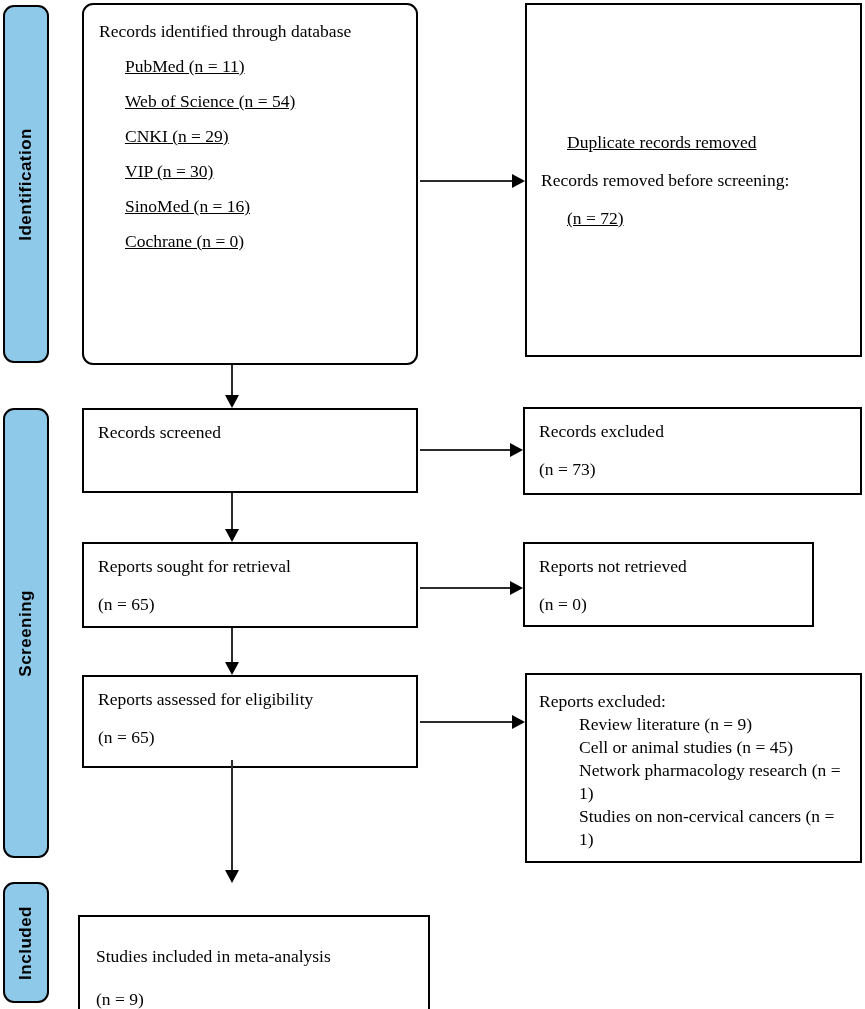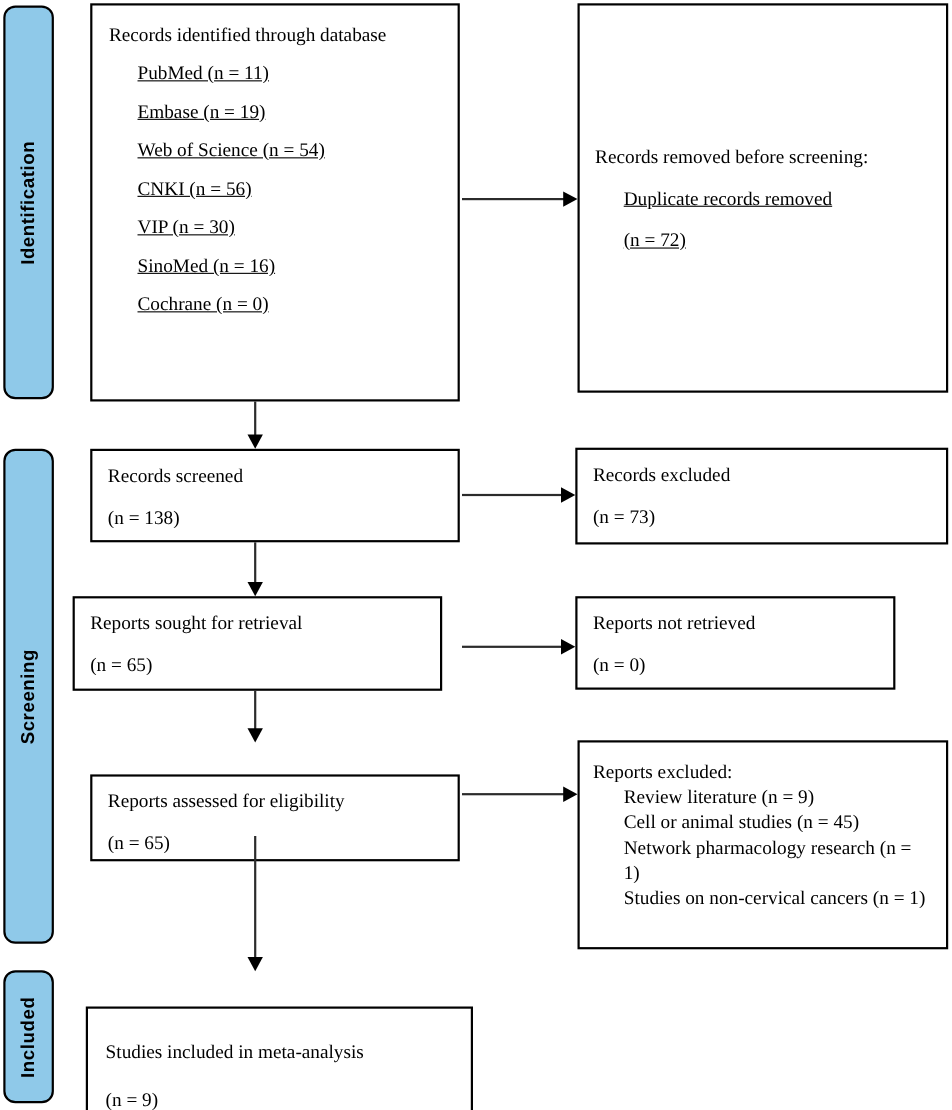--- a/index.html
+++ b/index.html
@@ -38,23 +38,23 @@
   .box {
     position: absolute;
     background: #ffffff;
     border: 2px solid #000000;
     box-sizing: border-box;
     font-size: 17.5px;
     line-height: 38px;
   }
   .box .line { white-space: nowrap; }
   .indent { margin-left: 26px; text-decoration: underline; }
-  .indent28 { margin-left: 28px; }
+  .indent28 { margin-left: 40px; }
 
-  .box-identified { padding: 9px 10px 12px 15px; line-height: 35px; }
+  .box-identified { padding: 9px 10px 12px 15px; line-height: 35px; border-radius: 11px; }
   .box-removed {
     display: flex; flex-direction: column; justify-content: center;
     padding: 0 10px 0 14px; line-height: 38px;
   }
   .box-twoline { padding: 3px 10px 16px 14px; line-height: 38px; }
   .box-included { padding: 18px 10px 0 16px; line-height: 43px; margin-top: 32px; }
   .box-reports-excluded { padding: 15px 14px 0 14px; line-height: 23px; }
   .box-reports-excluded .item { white-space: normal; }
 
   
@@ -84,55 +84,53 @@
   <div class="stage" style="top: 408px; height: 450px; background: rgb(143, 201, 233); border-color: rgb(0, 0, 0);">
     <span class="vtext">Screening</span>
   </div>
   <div class="stage" style="top: 882px; height: 121px; background: rgb(143, 201, 233); border-color: rgb(0, 0, 0);">
     <span class="vtext">Included</span>
   </div>
 
   <div class="box box-identified" style="left:82px; top:3px; width:336px; height:362px;">
     <div class="line">Records identified through database</div>
     <div class="line indent">PubMed (n = 11)</div>
-    <div class="line indent">Embase (n = 19)</div>
     <div class="line indent">Web of Science (n = 54)</div>
-    <div class="line indent">CNKI (n = 56)</div>
+    <div class="line indent">CNKI (n = 29)</div>
     <div class="line indent">VIP (n = 30)</div>
     <div class="line indent">SinoMed (n = 16)</div>
     <div class="line indent">Cochrane (n = 0)</div>
   </div>
 
   <div class="box box-removed" style="left:525px; top:3px; width:337px; height:354px;">
+    <div class="line indent">Duplicate records removed</div>
     <div class="line">Records removed before screening:</div>
-    <div class="line indent">Duplicate records removed</div>
     <div class="line indent">(n = 72)</div>
   </div>
 
   <div class="box box-twoline" style="left:82px; top:408px; width:336px; height:85px;">
     <div class="line">Records screened</div>
-    <div class="line">(n = 138)</div>
   </div>
 
   <div class="box box-twoline" style="left:523px; top:407px; width:339px; height:88px;">
     <div class="line">Records excluded</div>
     <div class="line">(n = 73)</div>
   </div>
 
-  <div class="box box-twoline" style="left:66px; top:542px; width:336px; height:86px;">
+  <div class="box box-twoline" style="left:82px; top:542px; width:336px; height:86px;">
     <div class="line">Reports sought for retrieval</div>
     <div class="line">(n = 65)</div>
   </div>
 
   <div class="box box-twoline" style="left:523px; top:542px; width:291px; height:85px;">
     <div class="line">Reports not retrieved</div>
     <div class="line">(n = 0)</div>
   </div>
 
-  <div class="box box-twoline" style="left:82px; top:704px; width:336px; height:79px;">
+  <div class="box box-twoline" style="left:82px; top:675px; width:336px; height:93px;">
     <div class="line">Reports assessed for eligibility</div>
     <div class="line">(n = 65)</div>
   </div>
 
   <div class="box box-reports-excluded" style="left:525px; top:673px; width:337px; height:190px;padding-left:12px;">
     <div class="line">Reports excluded:</div>
     <div class="item indent28">Review literature (n = 9)</div>
     <div class="item indent28">Cell or animal studies (n = 45)</div>
     <div class="item indent28">Network pharmacology research (n = 1)</div>
     <div class="item indent28">Studies on non-cervical cancers (n = 1)</div>

